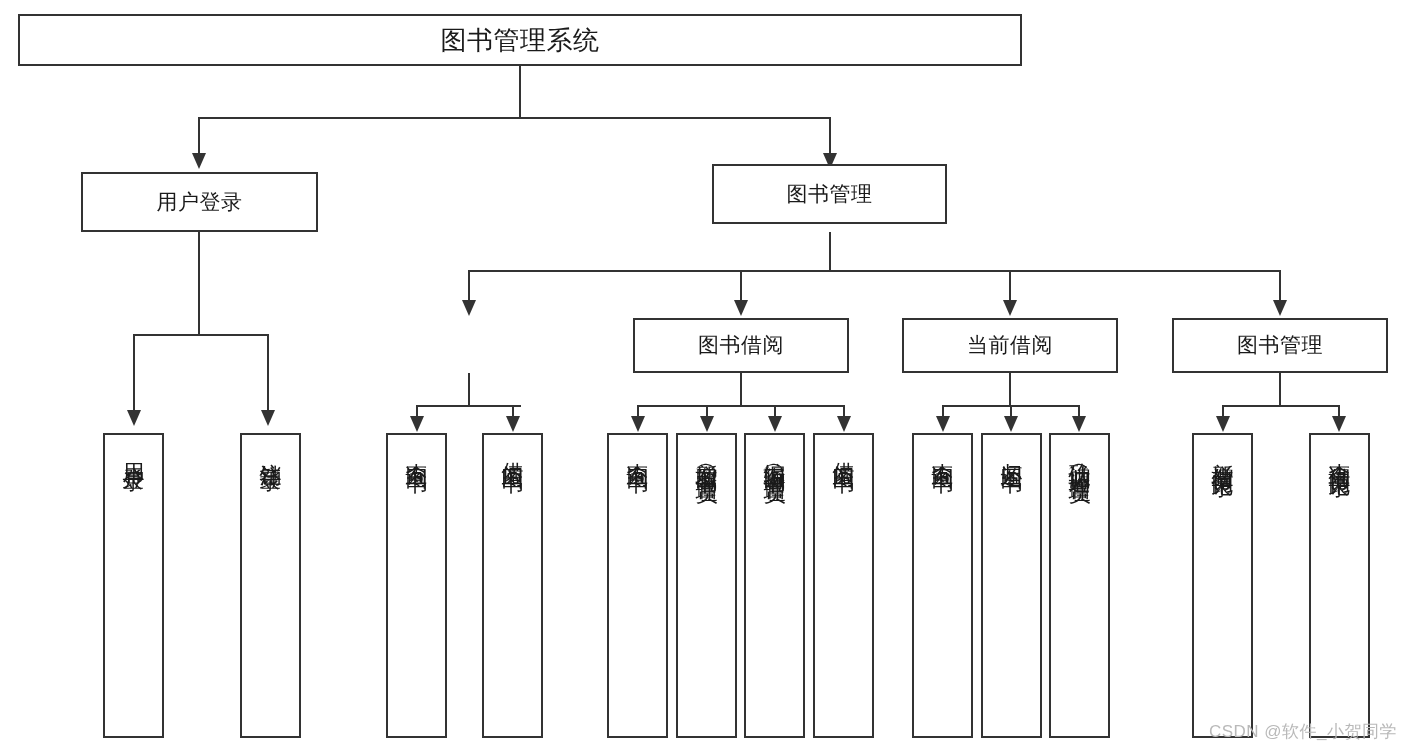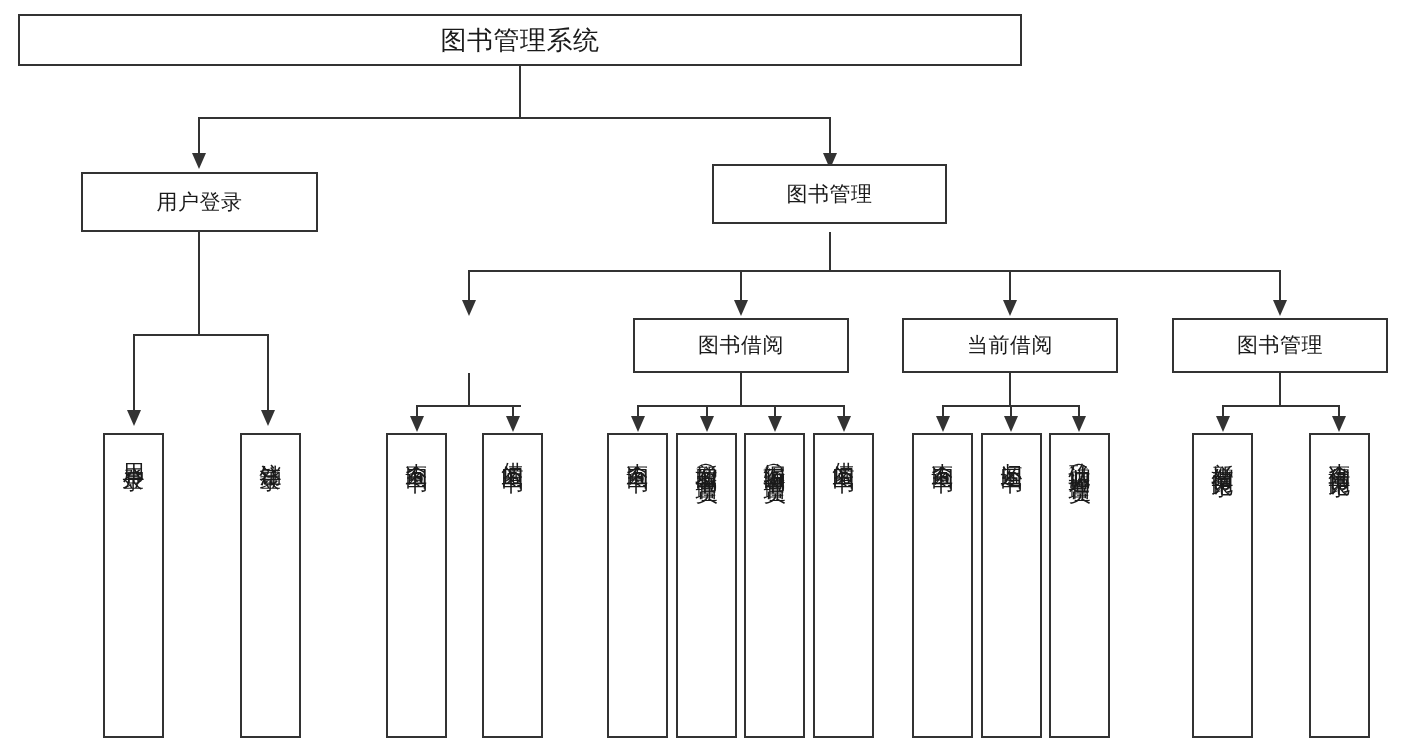--- a/index.html
+++ b/index.html
@@ -207,14 +207,15 @@
     <span class="label">确认归还（管理员）</span>
   </div>
 
   <div class="node vert" style="left:1192px; top:433px; width:61px; height:305px;">
     <span class="label">新增借阅记录</span>
   </div>
   <div class="node vert" style="left:1309px; top:433px; width:61px; height:305px;">
     <span class="label">查询借阅记录</span>
   </div>
 
+  <div id="watermark">CSDN @软件_小贺同学</div>
 
 </div>
 
 </body></html>

